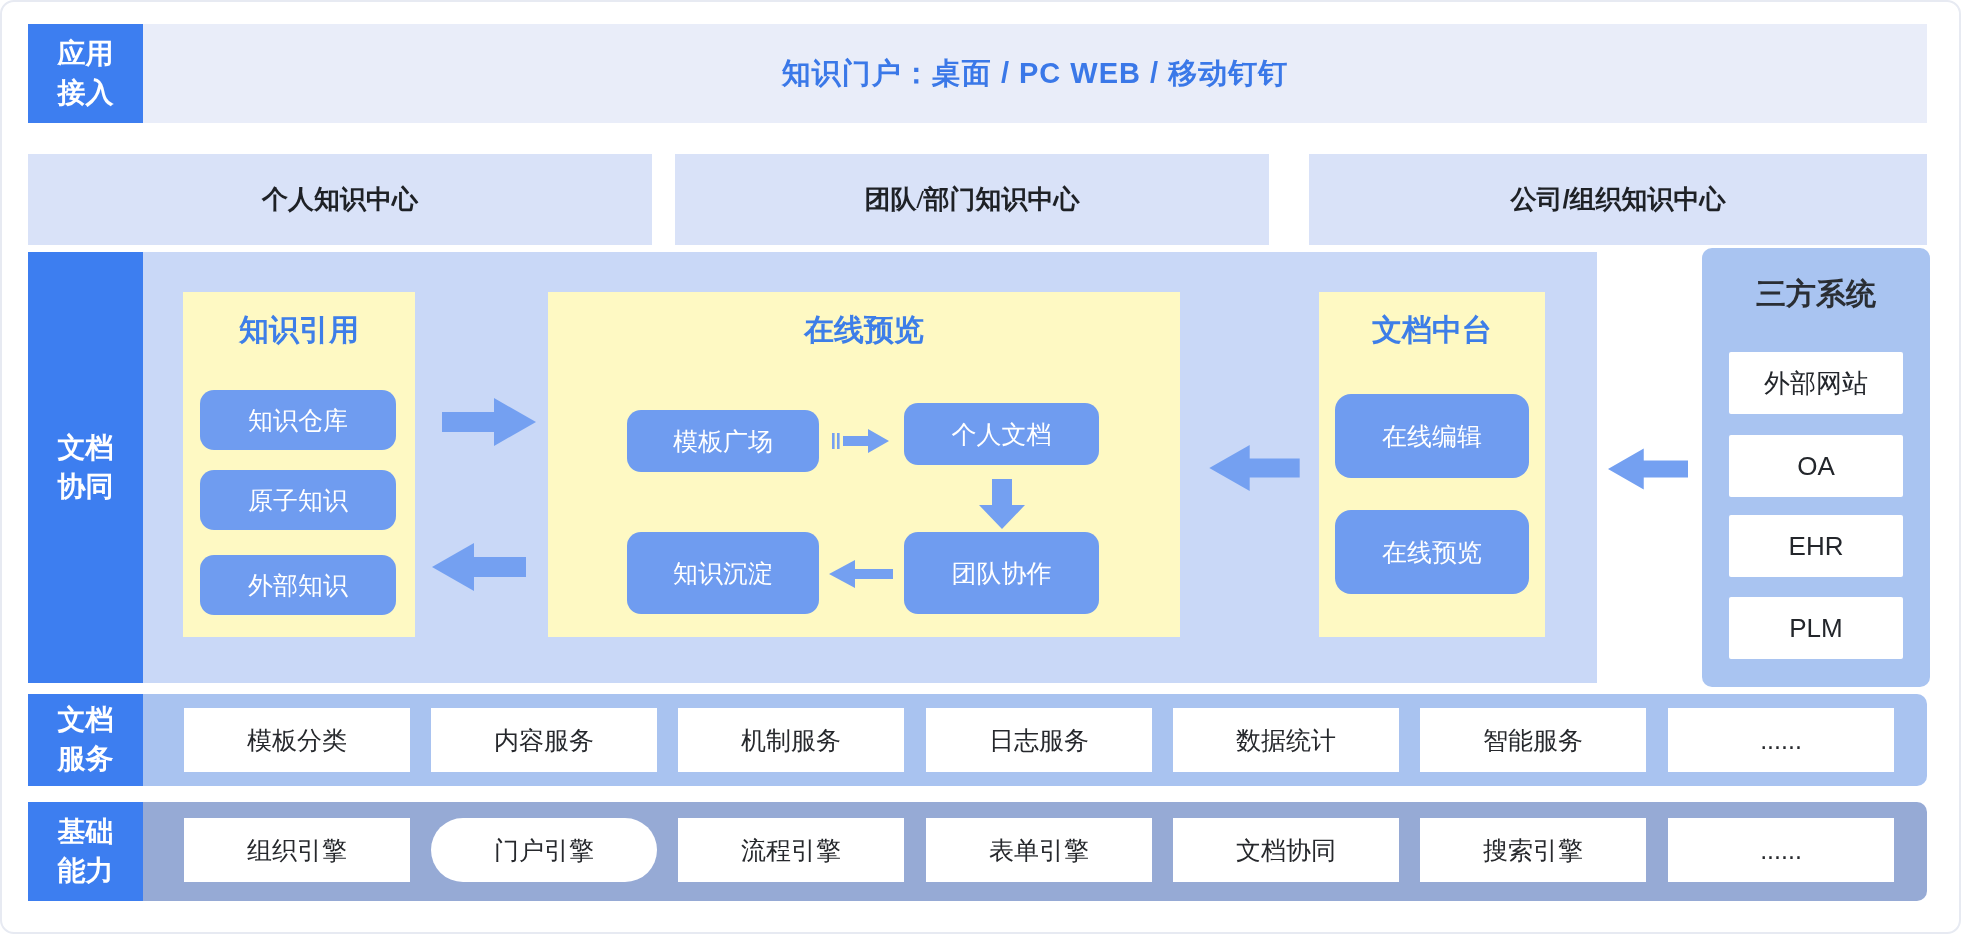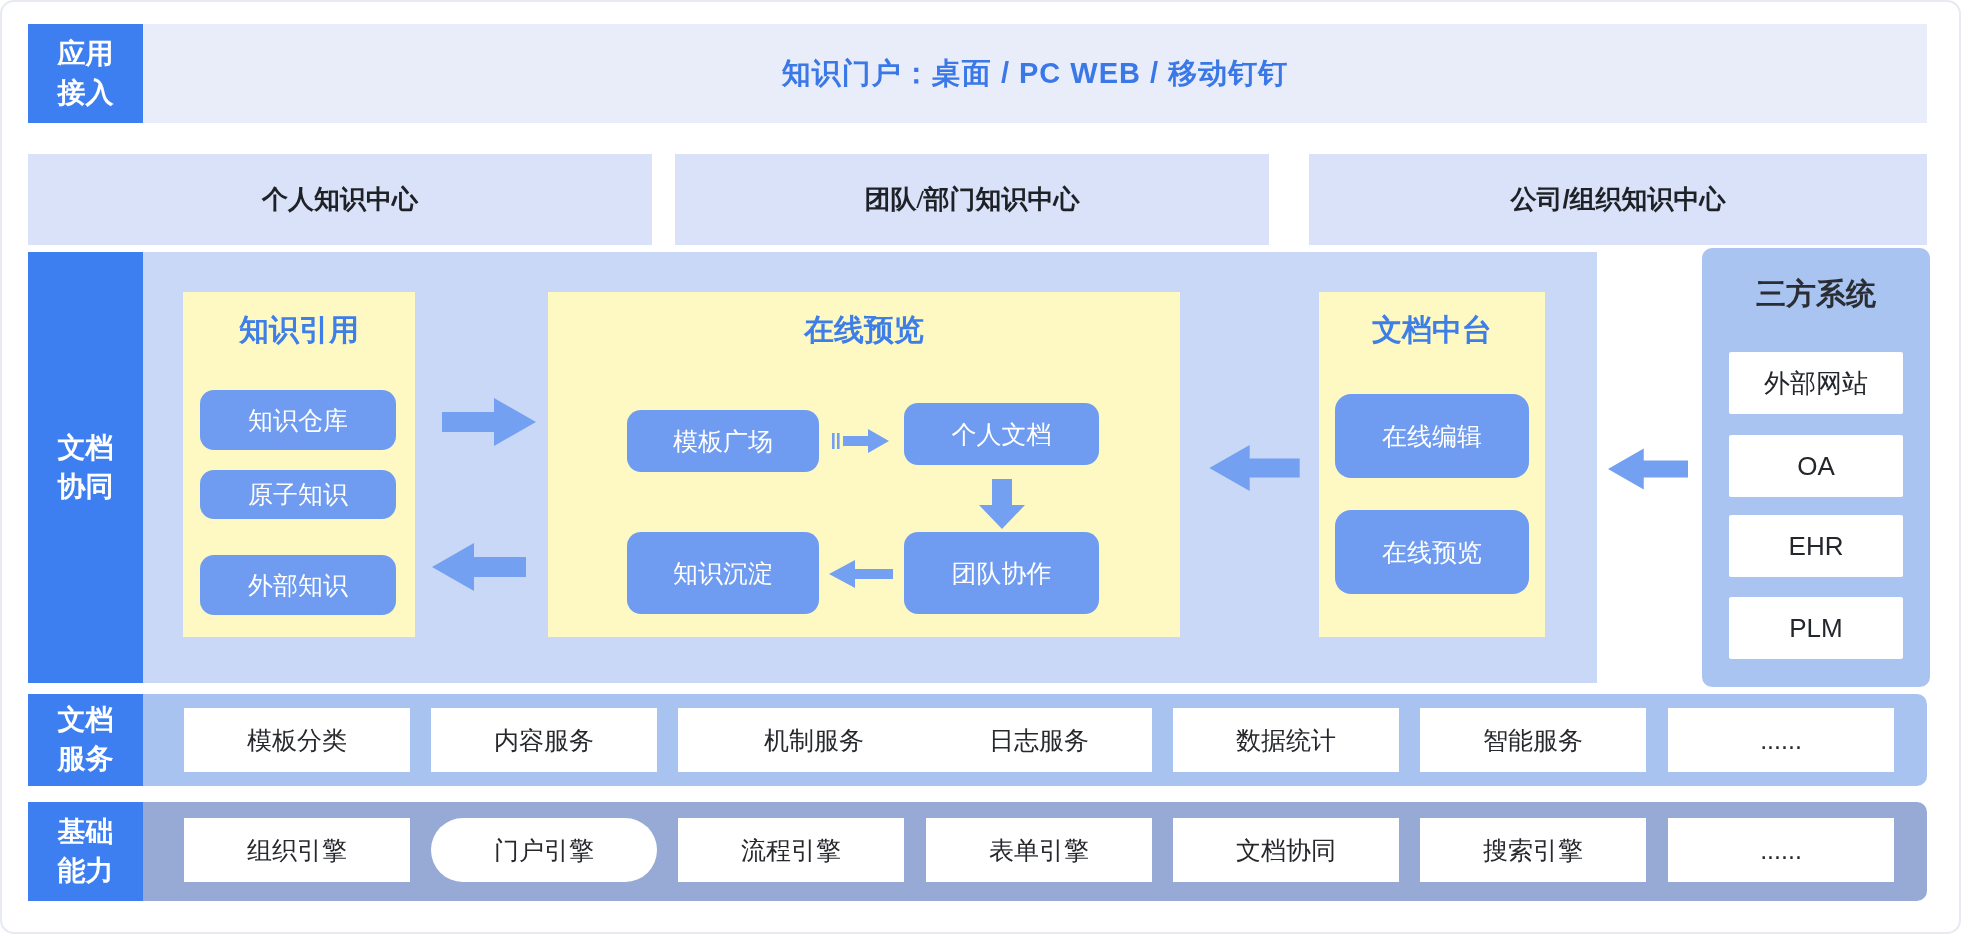--- a/index.html
+++ b/index.html
@@ -69,21 +69,21 @@
 
   <div class="abs side-label" style="left:26px;top:250px;width:115px;height:431px;">
     <span>文档</span>
     <span>协同</span>
   </div>
   <div class="abs main-bg" style="left:141px;top:250px;width:1454px;height:431px;"></div>
 
   <div class="abs white-box" style="left:181px;top:290px;width:232px;height:345px;">
     <div class="box-title">知识引用</div>
     <div class="blue-btn" style="left:17px;top:98px;width:196px;height:60px;">知识仓库</div>
-    <div class="blue-btn" style="left:17px;top:178px;width:196px;height:49px;">原子知识</div>
+    <div class="blue-btn" style="left:17px;top:178px;width:196px;height:60px;">原子知识</div>
     <div class="blue-btn" style="left:17px;top:263px;width:196px;height:60px;">外部知识</div>
   </div>
 
   <div class="arrow" style="left:440px;top:394px;width:94px;height:52px;">
     <svg viewBox="0 0 94 52">
         <polygon points="0,16 52,16 52,2 94,26 52,50 52,36 0,36" fill="#74A0F1"></polygon>
       </svg>
   </div>
 
   <div class="arrow" style="left:428px;top:539px;width:98px;height:52px;">
@@ -143,21 +143,21 @@
     <div class="tp-item" style="top:349px;">PLM</div>
   </div>
 
   <div class="abs svc-bg" style="left:141px;top:692px;width:1784px;height:92px;"></div>
   <div class="abs side-label" style="left:26px;top:692px;width:115px;height:92px;">
     <span>文档</span>
     <span>服务</span>
   </div>
   <div class="svc-item" style="left:182px;top:706px;">模板分类</div>
   <div class="svc-item" style="left:429px;top:706px;">内容服务</div>
-  <div class="svc-item" style="left:676px;top:706px;padding-left:23px;">机制服务</div>
+  <div class="svc-item" style="left:676px;top:706px;">机制服务</div>
   <div class="svc-item" style="left:924px;top:706px;">日志服务</div>
   <div class="svc-item" style="left:1171px;top:706px;">数据统计</div>
   <div class="svc-item" style="left:1418px;top:706px;text-align:right;">智能服务</div>
   <div class="svc-item" style="left:1666px;top:706px;">......</div>
 
   <div class="abs base-bg" style="left:141px;top:800px;width:1784px;height:99px;"></div>
   <div class="abs side-label" style="left:26px;top:800px;width:115px;height:99px;">
     <span>基础</span>
     <span>能力</span>
   </div>

